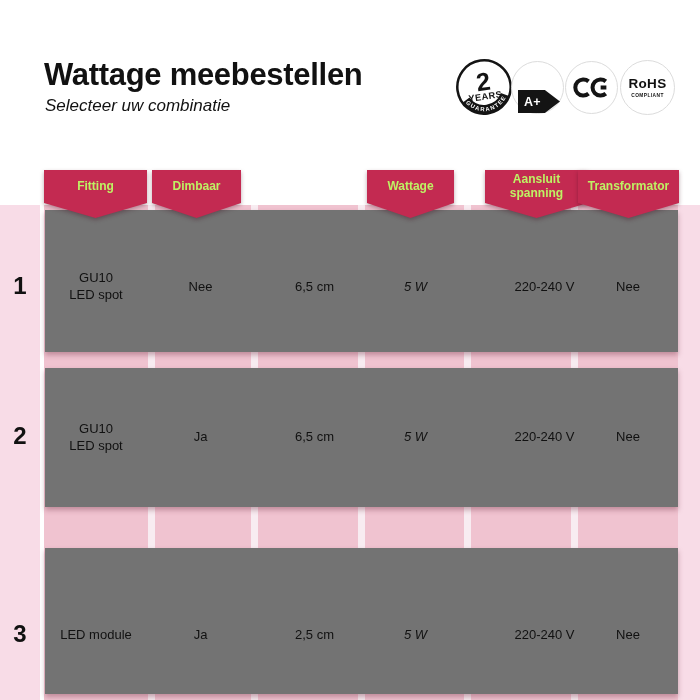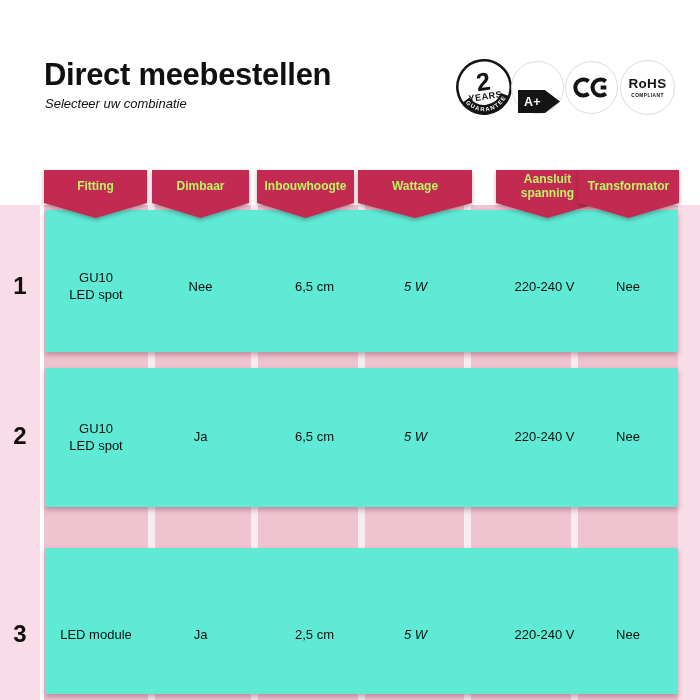--- a/index.html
+++ b/index.html
@@ -2,21 +2,21 @@
 <html><head>
 <meta charset="utf-8">
 <style>
   html,body{margin:0;padding:0;background:#fff;}
   .canvas{position:relative;width:700px;height:700px;background:#ffffff;overflow:hidden;
           font-family:"Liberation Sans",sans-serif;color:#111;}
 
   
   .title{position:absolute;left:44px;top:57px;margin:0;font-size:31px;font-weight:800;
          letter-spacing:-0.3px;color:#111;}
-  .subtitle{position:absolute;left:45px;top:96px;font-style:italic;font-size:13px;color:#111;}
+  .subtitle{position:absolute;left:45px;top:96px;font-style:italic;font-size:17px;color:#111;}
 
   
   .badge{position:absolute;border-radius:50%;box-sizing:border-box;}
   .badge.circle{background:#fff;border:1.5px solid #dcdcdc;display:flex;flex-direction:column;
                 align-items:center;justify-content:center;}
   .years{left:455px;top:58px;width:58px;height:58px;transform:rotate(-8deg);}
   .years svg{width:100%;height:100%;display:block;}
   .years text{font-family:"Liberation Sans",sans-serif;}
   .b2{font-size:26px;font-weight:bold;fill:#141414;text-anchor:middle;}
   .byears{font-size:9.5px;font-weight:bold;fill:#141414;text-anchor:middle;letter-spacing:.5px;}
@@ -49,41 +49,41 @@
 
   
   .ribbon{position:absolute;top:170px;height:48px;z-index:5;
           filter:drop-shadow(0 2px 2px rgba(60,10,25,.35));}
   .rshape{width:100%;height:100%;background:#C32A51;
           clip-path:polygon(0 0,100% 0,100% 69%,50% 100%,0 69%);
           display:flex;align-items:flex-start;justify-content:center;}
   .rlabel{height:34px;display:flex;align-items:center;justify-content:center;
           color:#bef264;font-weight:bold;font-size:12px;text-align:center;line-height:1.15;
           padding:0 3px;}
-  .r0{left:44px;width:103px;} .r1{left:152px;width:97px;} .r2{left:257px;width:97px;}
-  .r3{left:358px;width:114px;} .r4{left:496px;width:103px;} .r5{left:578px;width:101px;}
+  .r0{left:44px;width:103px;} .r1{left:152px;width:89px;} .r2{left:257px;width:97px;}
+  .r3{left:367px;width:87px;} .r4{left:485px;width:103px;} .r5{left:578px;width:101px;}
 
   
-  .card{position:absolute;left:45px;width:633px;background:#5eead4;z-index:3;
+  .card{position:absolute;left:45px;width:633px;background:#737373;z-index:3;
         box-shadow:0 3px 5px rgba(120,55,75,.40);}
   .c1{top:210px;height:142px;} .c2{top:368px;height:139px;} .c3{top:548px;height:146px;}
   .cell{position:absolute;top:0;height:100%;display:flex;flex-direction:column;
         align-items:center;justify-content:center;font-size:13px;color:#111;
         text-align:center;line-height:1.3;}
   .c1 .cell{top:6px;} .c3 .cell{top:14px;}
   .l0{left:0;width:102px;} .l1{left:107px;width:97px;} .l2{left:221px;width:97px;}
   .l3{left:322px;width:97px;font-style:italic;} .l4{left:448px;width:103px;} .l5{left:533px;width:100px;}
   .cell span:empty{display:none;}
 </style>
 </head>
 <body>
 
 <div class="canvas">
 
-  <h1 class="title">Direct meebestellen</h1>
+  <h1 class="title">Wattage meebestellen</h1>
   <div class="subtitle">Selecteer uw combinatie</div>
 
   <div class="badge years">
     <svg viewBox="0 0 60 60">
       <circle cx="30" cy="30" r="27.6" fill="#ffffff" stroke="#141414" stroke-width="2.6"></circle>
       <text class="b2" x="30" y="33.5">2</text>
       <text class="byears" x="30" y="43">YEARS</text>
       <path id="bandpath" d="M 9.7 40.8 A 23 23 0 0 0 50.3 40.8" fill="none" stroke="#141414" stroke-width="9"></path>
       <text class="bband" dy="2">
         <textPath href="#bandpath" startOffset="50%" text-anchor="middle">GUARANTEE</textPath>
@@ -127,25 +127,20 @@
   <div class="ribbon r0">
     <div class="rshape">
         <span class="rlabel">Fitting</span>
       </div>
   </div>
   <div class="ribbon r1">
     <div class="rshape">
         <span class="rlabel">Dimbaar</span>
       </div>
   </div>
-  <div class="ribbon r2">
-    <div class="rshape">
-        <span class="rlabel">Inbouwhoogte</span>
-      </div>
-  </div>
   <div class="ribbon r3">
     <div class="rshape">
         <span class="rlabel">Wattage</span>
       </div>
   </div>
   <div class="ribbon r4">
     <div class="rshape">
         <span class="rlabel">Aansluit spanning</span>
       </div>
   </div>

